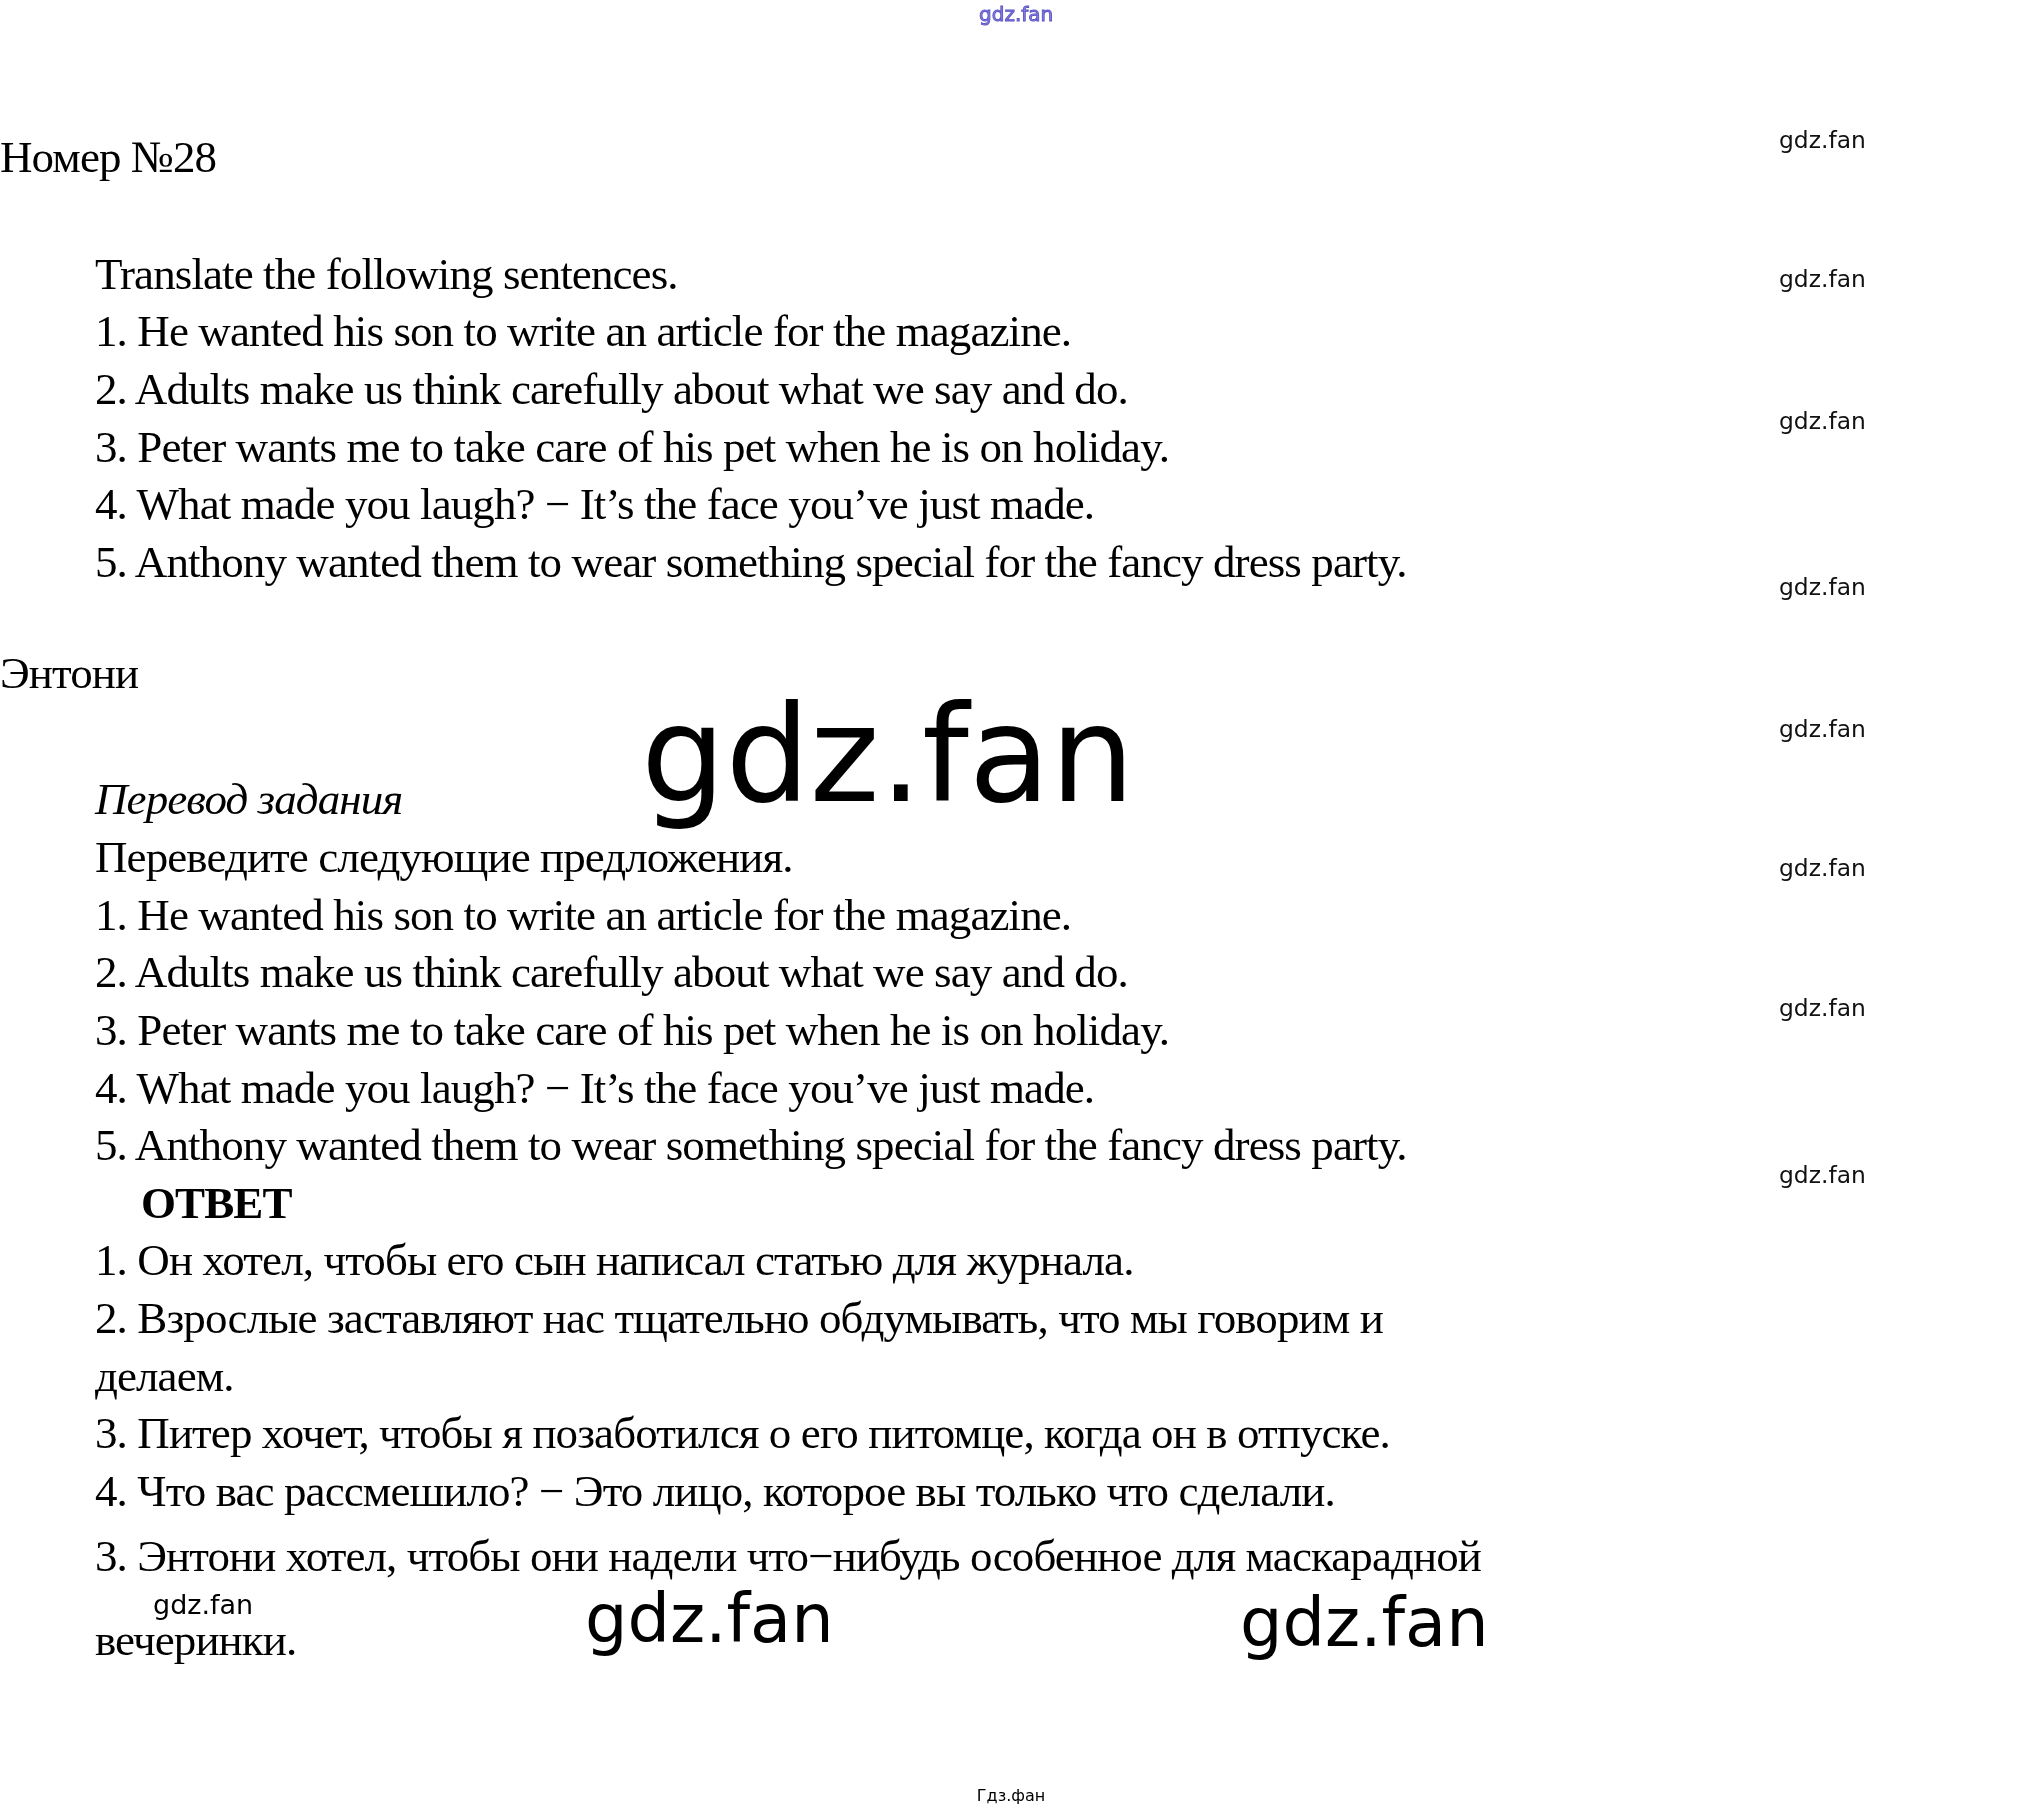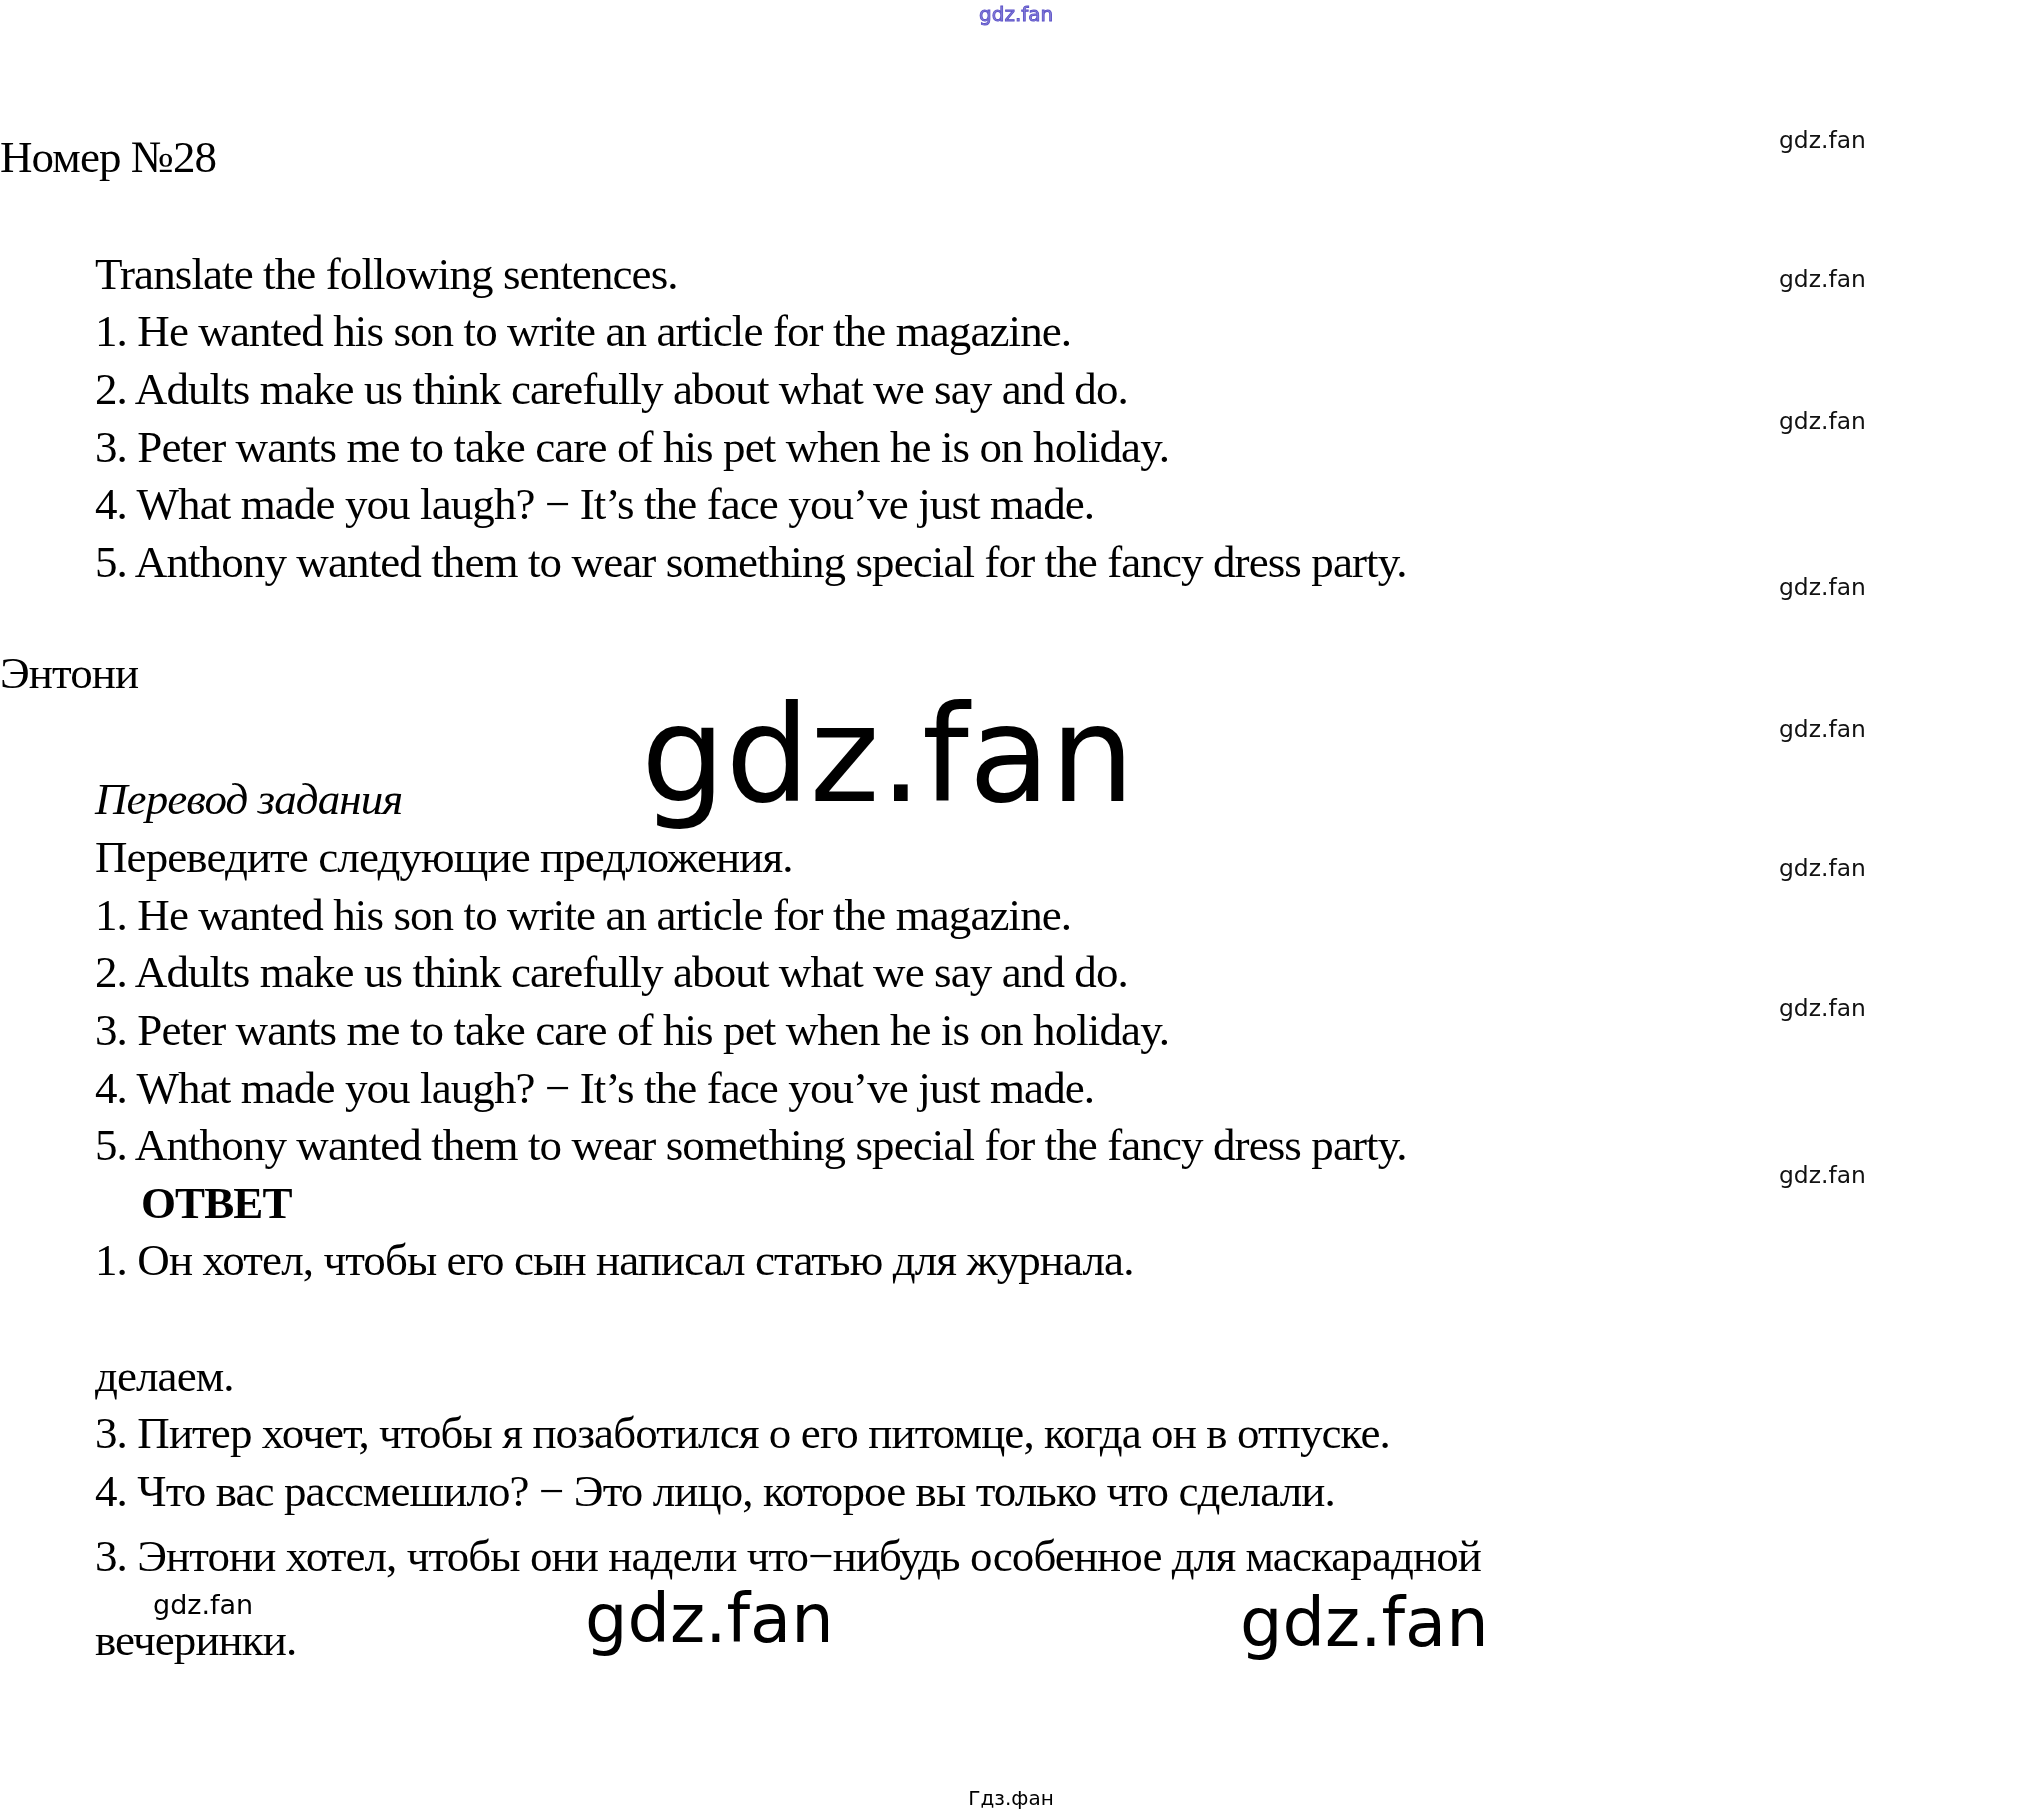--- a/index.html
+++ b/index.html
@@ -48,21 +48,21 @@
     line-height:133px;
     color:#000;
   }
   .wm-small-left{left:153px;top:1591px;font-size:27px;}
   .wm-med-center{left:585px;top:1586px;font-size:67px;}
   .wm-med-right{left:1240px;top:1590px;font-size:67px;}
   .site-footer{
     left:0;width:2022px;top:1786px;
     text-align:center;
     font-family:"DejaVu Sans","Liberation Sans",sans-serif;
-    font-size:20px;
+    font-size:16px;
     color:#000;
   }
 </style>
 </head>
 <body>
 
 <div id="page">
 
   <div class="abs wm wm-top">gdz.fan</div>
 
@@ -92,20 +92,21 @@
   <div class="abs serif left-col" style="top:828px">Переведите следующие предложения.</div>
 
   <div class="abs serif left-col" style="top:886px">1. He wanted his son to write an article for the magazine.</div>
   <div class="abs serif left-col" style="top:943px">2. Adults make us think carefully about what we say and do.</div>
   <div class="abs serif left-col" style="top:1001px">3. Peter wants me to take care of his pet when he is on holiday.</div>
   <div class="abs serif left-col" style="top:1059px">4. What made you laugh? − It’s the face you’ve just made.</div>
   <div class="abs serif left-col" style="top:1116px">5. Anthony wanted them to wear something special for the fancy dress party.</div>
 
   <div class="abs serif bold left-col" style="top:1174px">ОТВЕТ</div>
   <div class="abs serif left-col" style="top:1231px">1. Он хотел, чтобы его сын написал статью для журнала.</div>
+  <div class="abs serif left-col" style="top:1289px">2. Взрослые заставляют нас тщательно обдумывать, что мы говорим и</div>
   <div class="abs serif left-col" style="top:1347px">делаем.</div>
   <div class="abs serif left-col" style="top:1404px">3. Питер хочет, чтобы я позаботился о его питомце, когда он в отпуске.</div>
   <div class="abs serif left-col" style="top:1462px">4. Что вас рассмешило? − Это лицо, которое вы только что сделали.</div>
   <div class="abs serif left-col" style="top:1527px">3. Энтони хотел, чтобы они надели что−нибудь особенное для маскарадной</div>
   <div class="abs serif left-col" style="top:1611px">вечеринки.</div>
 
   <div class="abs wm wm-small-left">gdz.fan</div>
   <div class="abs wm wm-med-center">gdz.fan</div>
   <div class="abs wm wm-med-right">gdz.fan</div>
 

